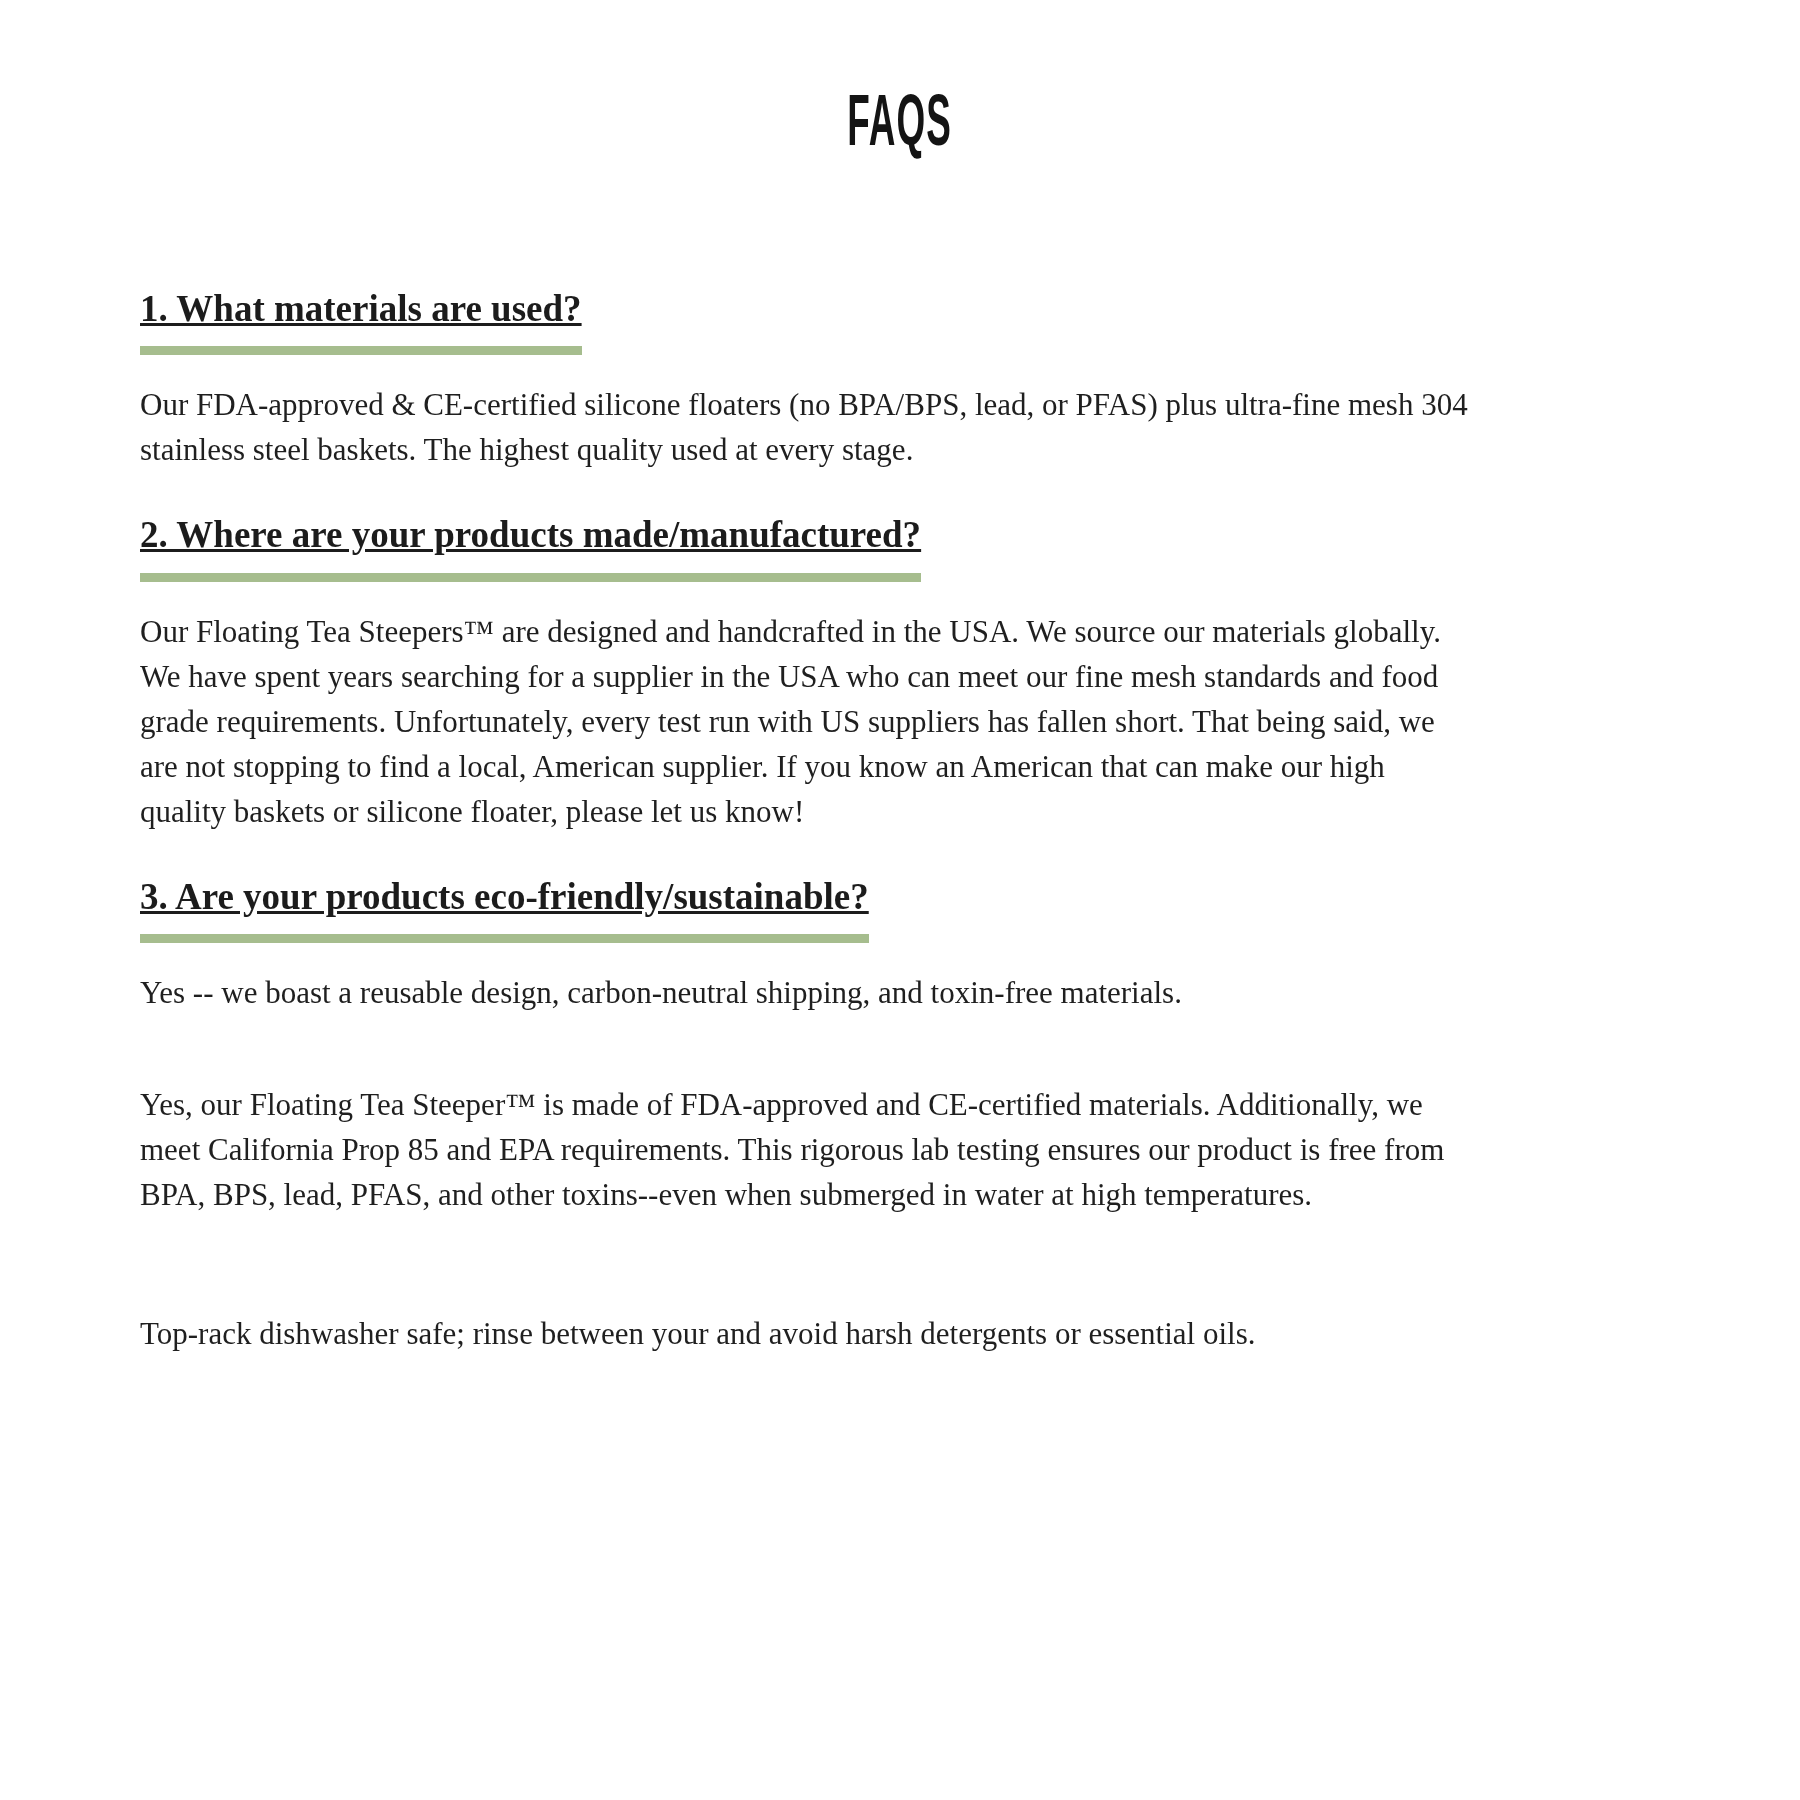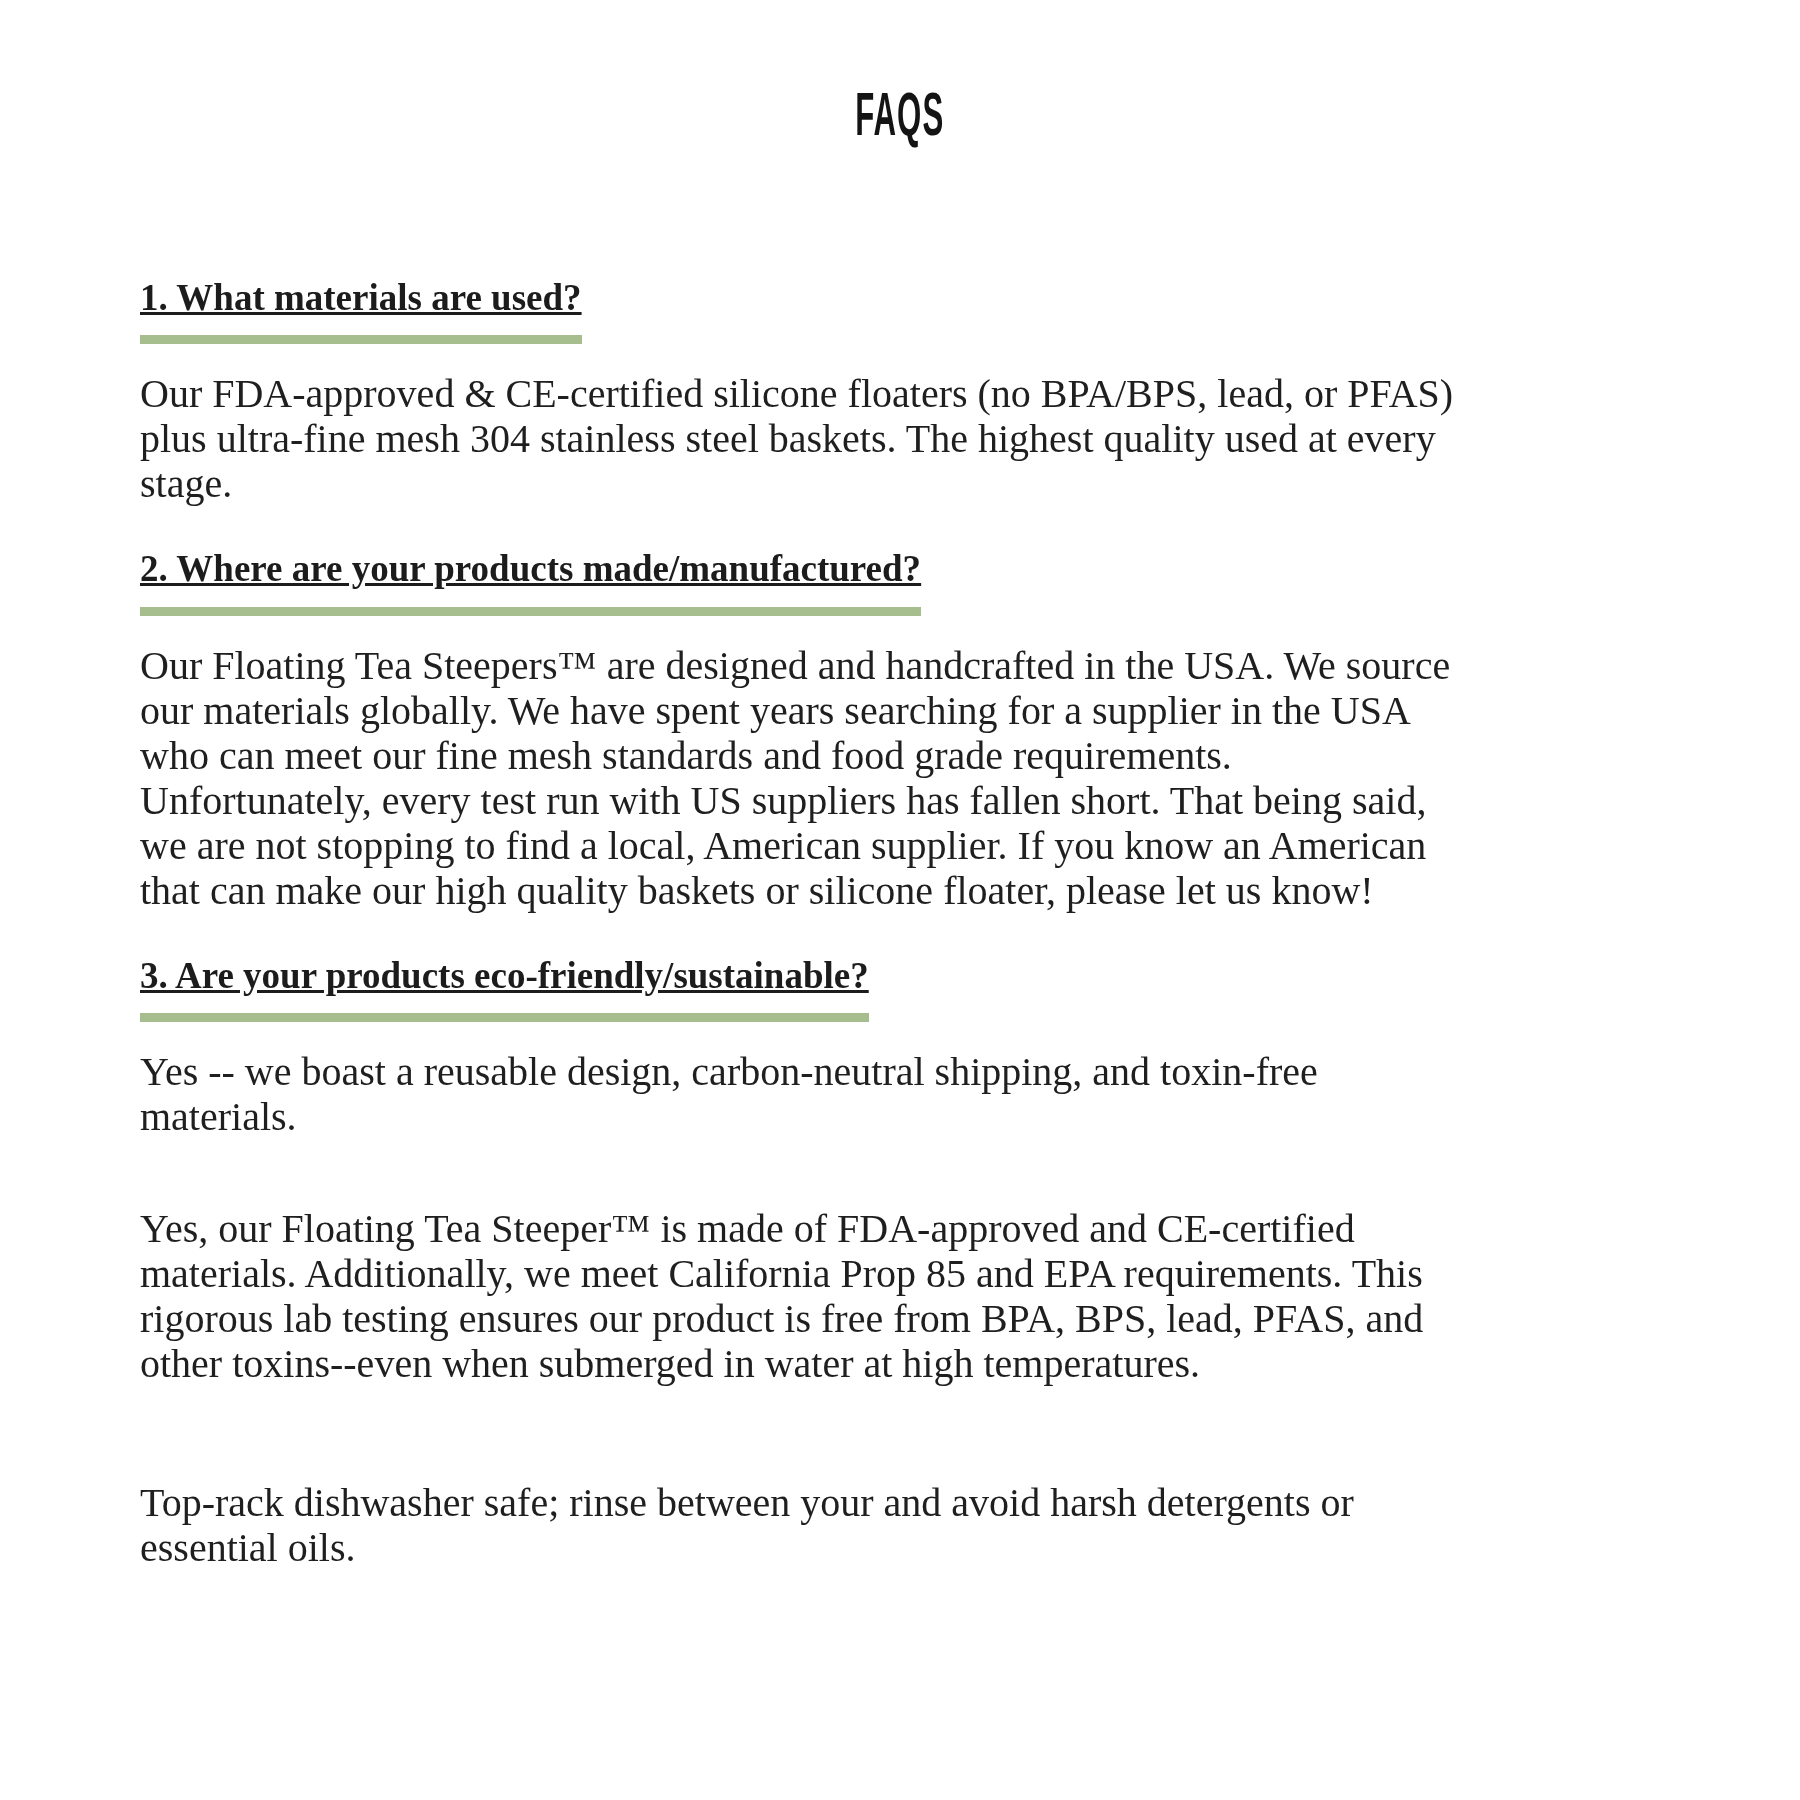--- a/index.html
+++ b/index.html
@@ -23,21 +23,21 @@
     padding: 85px 140px 0 140px;
     width: 1800px;
     height: 1800px;
   }
   .title {
     align-self: stretch;
     text-align: center;
     margin: 0;
     font-family: "Liberation Sans", sans-serif;
     font-weight: 700;
-    font-size: 60px;
+    font-size: 71px;
     line-height: 1;
     color: #141414;
   }
   .title .condensed {
     display: inline-block;
     transform: scaleX(0.52) scaleY(1.02);
     transform-origin: 50% 50%;
     letter-spacing: 2px;
   }
   .faq-item {
@@ -57,21 +57,21 @@
     color: #1c1c1c;
     text-decoration: underline;
   }
   .underline {
     height: 9px;
     margin-top: 14px;
     background: #a6bd8e;
   }
   .answer {
     margin: 27px 0 0 0;
-    font-size: 40px;
+    font-size: 31px;
     line-height: 45px;
     max-width: 1330px;
     color: #1f1f1f;
   }
 </style>
 </head>
 <body>
 
 <div class="page">
 

